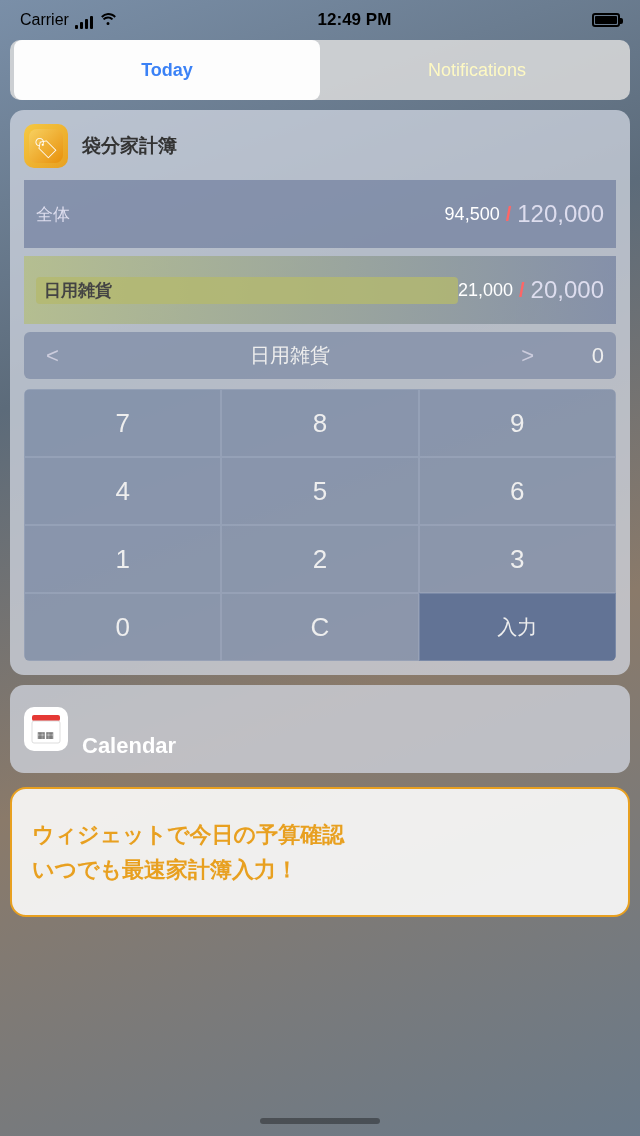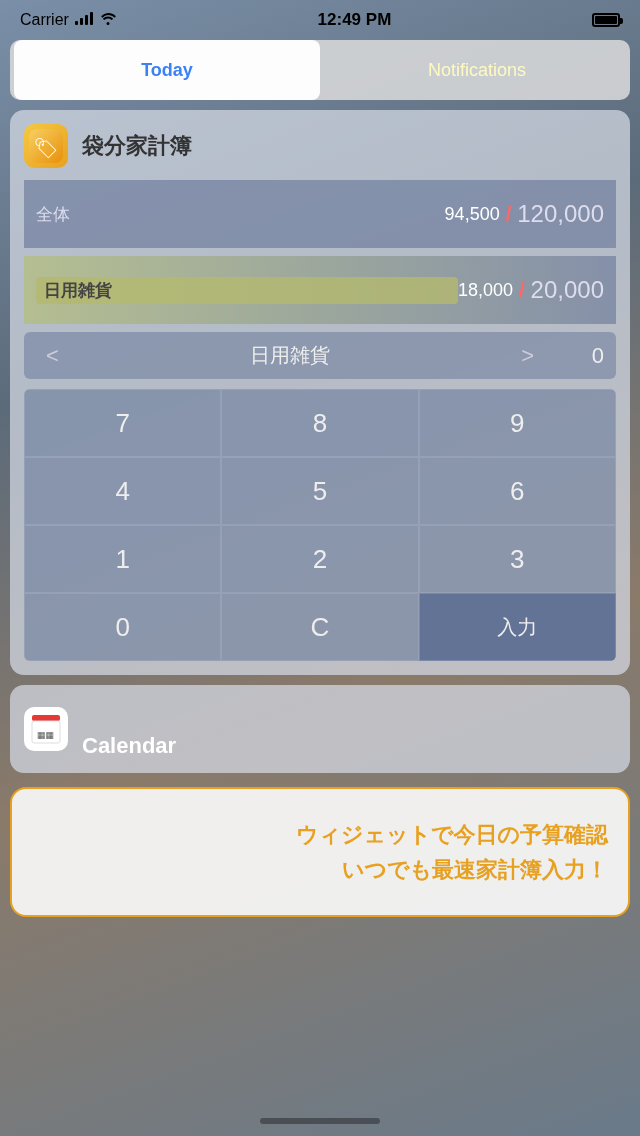--- a/index.html
+++ b/index.html
@@ -27,21 +27,21 @@
       height: 40px;
       background: transparent;
       display: flex;
       align-items: center;
       justify-content: space-between;
       padding: 0 20px;
       color: #000;
       font-size: 16px;
       font-weight: 500;
     }
-    .status-left { display: flex; align-items: flex-start; gap: 6px; }
+    .status-left { display: flex; align-items: flex-end; gap: 6px; }
     .status-center { font-weight: 600; font-size: 17px; }
     .status-right { display: flex; align-items: center; gap: 6px; }
     .battery-icon {
       width: 28px; height: 14px;
       border: 2px solid #000;
       border-radius: 3px;
       position: relative;
       display: inline-block;
     }
     .battery-icon::after {
@@ -112,21 +112,21 @@
       margin-bottom: 12px;
     }
     .app-icon {
       width: 44px; height: 44px;
       background: linear-gradient(135deg, #f5c842, #e8a020);
       border-radius: 10px;
       display: flex; align-items: center; justify-content: center;
       font-size: 24px;
     }
     .app-title {
-      font-size: 22px;
+      font-size: 19px;
       font-weight: 600;
       color: #333;
     }
 
     
     .budget-row {
       display: flex;
       align-items: center;
       background: rgba(100, 115, 150, 0.6);
       border-radius: 0;
@@ -249,21 +249,21 @@
 
     
     .promo-section {
       position: relative;
       z-index: 5;
       margin: 14px 10px 0 10px;
       background: rgba(255,255,255,0.88);
       border-radius: 16px;
       border: 2px solid #e8a020;
       padding: 28px 20px;
-      text-align: right;
+      text-align: left;
     }
     .promo-text {
       font-size: 22px;
       font-weight: 700;
       color: #e8a020;
       line-height: 1.6;
     }
 
     
     .home-indicator {
@@ -346,21 +346,21 @@
 
   <div class="budget-row">
     <span class="label">全体</span>
     <span class="amount">94,500</span>
     <span class="divider">/</span>
     <span class="total">120,000</span>
   </div>
 
   <div class="budget-row category">
     <span class="label">日用雑貨</span>
-    <span class="amount">18,000</span>
+    <span class="amount">21,000</span>
     <span class="divider">/</span>
     <span class="total">20,000</span>
   </div>
 
   <div class="nav-row">
     <span class="nav-arrow">&lt;</span>
     <span class="nav-label">日用雑貨</span>
     <span class="nav-arrow">&gt;</span>
     <span class="nav-value">0</span>
   </div>

